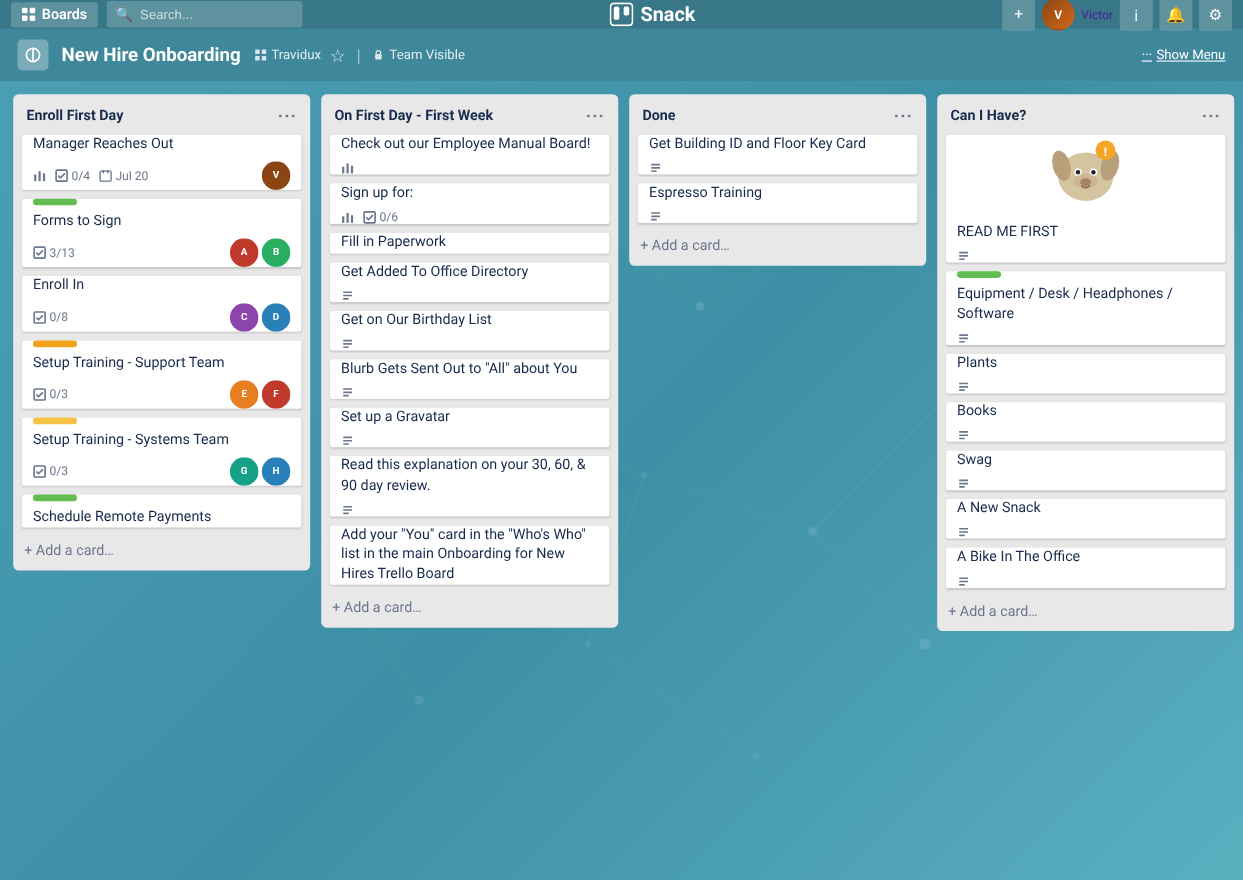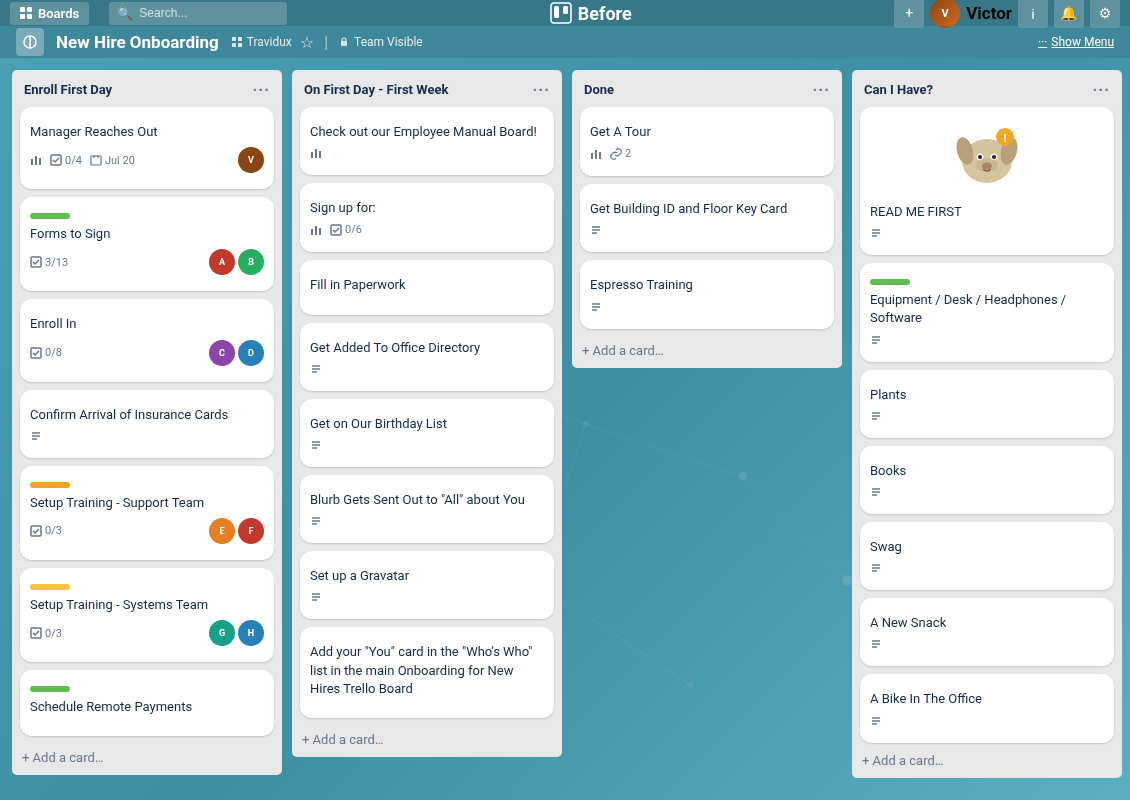--- a/index.html
+++ b/index.html
@@ -13,21 +13,21 @@
       flex-direction: column;
     }
 
     
     .top-nav {
       background: rgba(0,0,0,0.25);
       height: 24px;
       display: flex;
       align-items: center;
       padding: 13px 10px;
-      gap: 20px;
+      gap: 8px;
       flex-shrink: 0;
     }
     .nav-boards-btn {
       display: flex;
       align-items: center;
       gap: 6px;
       background: rgba(255,255,255,0.2);
       border-radius: 3px;
       padding: 4px 10px;
       color: white;
@@ -108,29 +108,29 @@
       height: 100%;
       background: linear-gradient(135deg, #8B4513, #D2691E);
       display: flex;
       align-items: center;
       justify-content: center;
       color: white;
       font-size: 11px;
       font-weight: bold;
     }
     .nav-username {
-      color: #000000;
-      font-size: 17px;
-      font-weight: 700;
+      color: #4c1d95;
+      font-size: 11px;
+      font-weight: 400;
       cursor: pointer;
     }
 
     
     .board-header {
-      height: 32px;
+      height: 48px;
       display: flex;
       align-items: center;
       padding: 0 16px;
       gap: 12px;
       flex-shrink: 0;
       background: rgba(0,0,0,0.15);
     }
     .board-icon {
       width: 28px;
       height: 28px;
@@ -238,22 +238,22 @@
       overflow-y: auto;
       padding: 0 8px;
       flex: 1;
     }
     .column-cards::-webkit-scrollbar { width: 6px; }
     .column-cards::-webkit-scrollbar-thumb { background: #ccc; border-radius: 3px; }
 
     
     .card {
       background: white;
-      border-radius: 12px;
-      padding: 16px 10px;
+      border-radius: 2px;
+      padding: 0 10px;
       margin-bottom: 8px;
       box-shadow: 0 1px 2px rgba(0,0,0,0.15);
       cursor: pointer;
       position: relative;
     }
     .card-label {
       height: 6px;
       border-radius: 3px;
       margin-bottom: 6px;
       width: 40px;
@@ -344,21 +344,21 @@
     <span class="search-icon">🔍</span>
     <input type="text" placeholder="Search..." style="">
   </div>
   <div class="nav-center">
     <div class="trello-logo">
       <svg width="22" height="22" viewBox="0 0 22 22" fill="white">
         <rect x="1" y="1" width="20" height="20" rx="3" fill="none" stroke="white" stroke-width="1.5"></rect>
         <rect x="4" y="4" width="5" height="12" rx="1.5" fill="white"></rect>
         <rect x="13" y="4" width="5" height="8" rx="1.5" fill="white"></rect>
       </svg>
-      <span>Before</span>
+      <span>Snack</span>
     </div>
   </div>
   <div class="nav-right">
     <div class="nav-icon-btn">
       <span>+</span>
     </div>
     <div class="nav-avatar">
       <div class="avatar-placeholder">
         <span>V</span>
       </div>
@@ -521,35 +521,20 @@
                 <div class="mini-avatar">
                   <div class="ap" style="background:#8e44ad">C</div>
                 </div>
                 <div class="mini-avatar">
                   <div class="ap" style="background:#2980b9">D</div>
                 </div>
               </div>
       </div>
           </div>
           <div class="card">
-            <div class="card-title">Confirm Arrival of Insurance Cards</div>
-            <div class="card-meta">
-        <div class="card-meta-left">
-                <span class="card-badge">
-        <svg viewBox="0 0 12 12">
-                    <line x1="2" y1="3" x2="10" y2="3" stroke="currentColor" stroke-width="1.5"></line>
-                    <line x1="2" y1="6" x2="10" y2="6" stroke="currentColor" stroke-width="1.5"></line>
-                    <line x1="2" y1="9" x2="7" y2="9" stroke="currentColor" stroke-width="1.5"></line>
-                  </svg>
-      </span>
-              </div>
-
-      </div>
-          </div>
-          <div class="card">
             <div class="card-label label-orange"></div>
             <div class="card-title">Setup Training - Support Team</div>
             <div class="card-meta">
         <div class="card-meta-left">
                 <span class="card-badge">
         <svg viewBox="0 0 12 12">
                     <rect x="1" y="1" width="10" height="10" rx="1" fill="none" stroke="currentColor" stroke-width="1.5"></rect>
                     <polyline points="3,6 5,8 9,4" fill="none" stroke="currentColor" stroke-width="1.5"></polyline>
                   </svg>
         0/3
@@ -695,54 +680,47 @@
                     <line x1="2" y1="3" x2="10" y2="3" stroke="currentColor" stroke-width="1.5"></line>
                     <line x1="2" y1="6" x2="10" y2="6" stroke="currentColor" stroke-width="1.5"></line>
                     <line x1="2" y1="9" x2="7" y2="9" stroke="currentColor" stroke-width="1.5"></line>
                   </svg>
       </span>
               </div>
 
       </div>
           </div>
           <div class="card">
+            <div class="card-title">Read this explanation on your 30, 60, &amp; 90 day review.</div>
+            <div class="card-meta">
+        <div class="card-meta-left">
+                <span class="card-badge">
+        <svg viewBox="0 0 12 12">
+                    <line x1="2" y1="3" x2="10" y2="3" stroke="currentColor" stroke-width="1.5"></line>
+                    <line x1="2" y1="6" x2="10" y2="6" stroke="currentColor" stroke-width="1.5"></line>
+                    <line x1="2" y1="9" x2="7" y2="9" stroke="currentColor" stroke-width="1.5"></line>
+                  </svg>
+      </span>
+              </div>
+
+      </div>
+          </div>
+          <div class="card">
             <div class="card-title">Add your "You" card in the "Who's Who" list in the main Onboarding for New Hires Trello Board</div>
           </div>
         </div>
     <div class="add-card-btn">+ Add a card…</div>
   </div>
       <div class="column">
     <div class="column-header">
       <span>Done</span>
       <span class="column-menu-icon">···</span>
     </div>
     <div class="column-cards" id="cards-col3">
           <div class="card">
-            <div class="card-title">Get A Tour</div>
-            <div class="card-meta">
-        <div class="card-meta-left">
-                <span class="card-badge">
-        <svg viewBox="0 0 12 12">
-                    <rect x="1" y="5" width="2" height="6"></rect>
-                    <rect x="5" y="2" width="2" height="9"></rect>
-                    <rect x="9" y="4" width="2" height="7"></rect>
-                  </svg>
-      </span>
-                <span class="card-badge">
-        <svg viewBox="0 0 12 12">
-                    <path d="M5 7a3 3 0 004 0l2-2a3 3 0 00-4-4L6 2" fill="none" stroke="currentColor" stroke-width="1.2"></path>
-                    <path d="M7 5a3 3 0 00-4 0L1 7a3 3 0 004 4l1-1" fill="none" stroke="currentColor" stroke-width="1.2"></path>
-                  </svg>
-        2
-      </span>
-              </div>
-
-      </div>
-          </div>
-          <div class="card">
             <div class="card-title">Get Building ID and Floor Key Card</div>
             <div class="card-meta">
         <div class="card-meta-left">
                 <span class="card-badge">
         <svg viewBox="0 0 12 12">
                     <line x1="2" y1="3" x2="10" y2="3" stroke="currentColor" stroke-width="1.5"></line>
                     <line x1="2" y1="6" x2="10" y2="6" stroke="currentColor" stroke-width="1.5"></line>
                     <line x1="2" y1="9" x2="7" y2="9" stroke="currentColor" stroke-width="1.5"></line>
                   </svg>
       </span>

